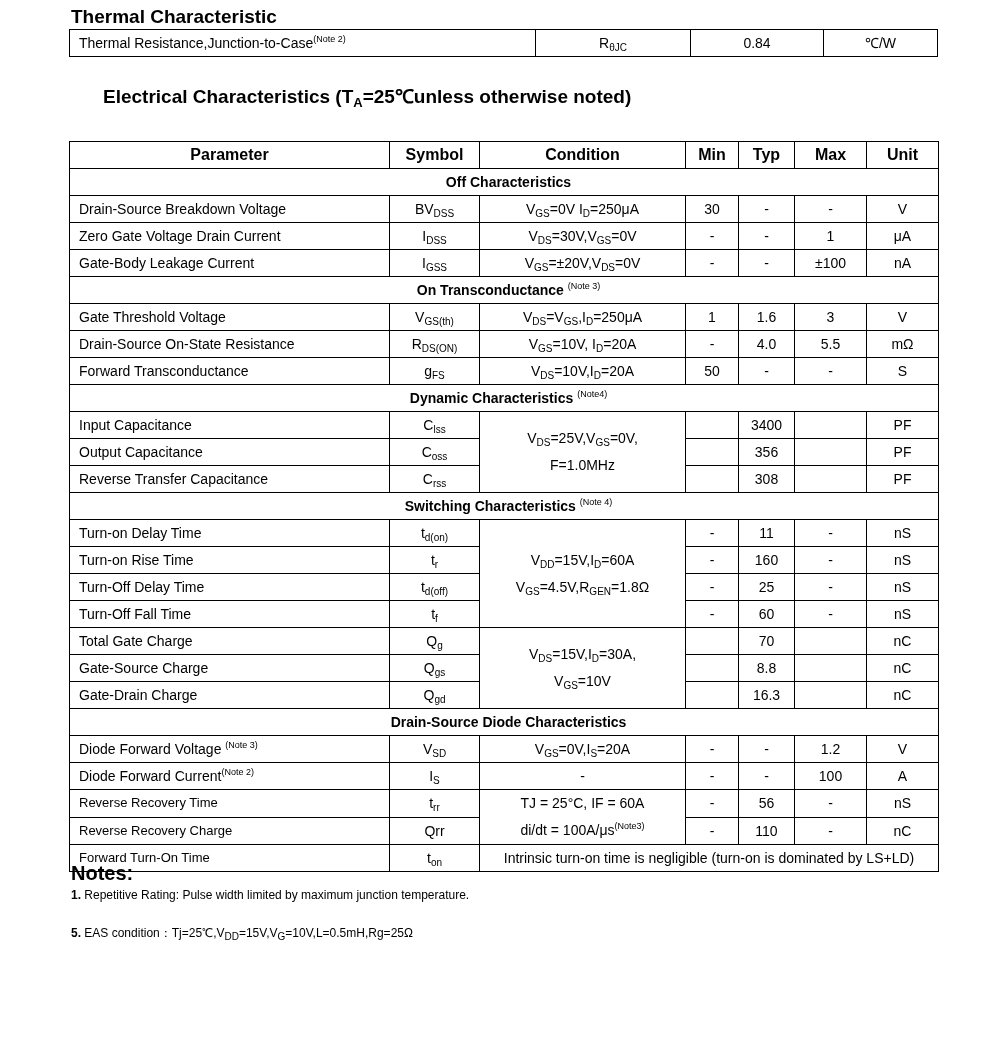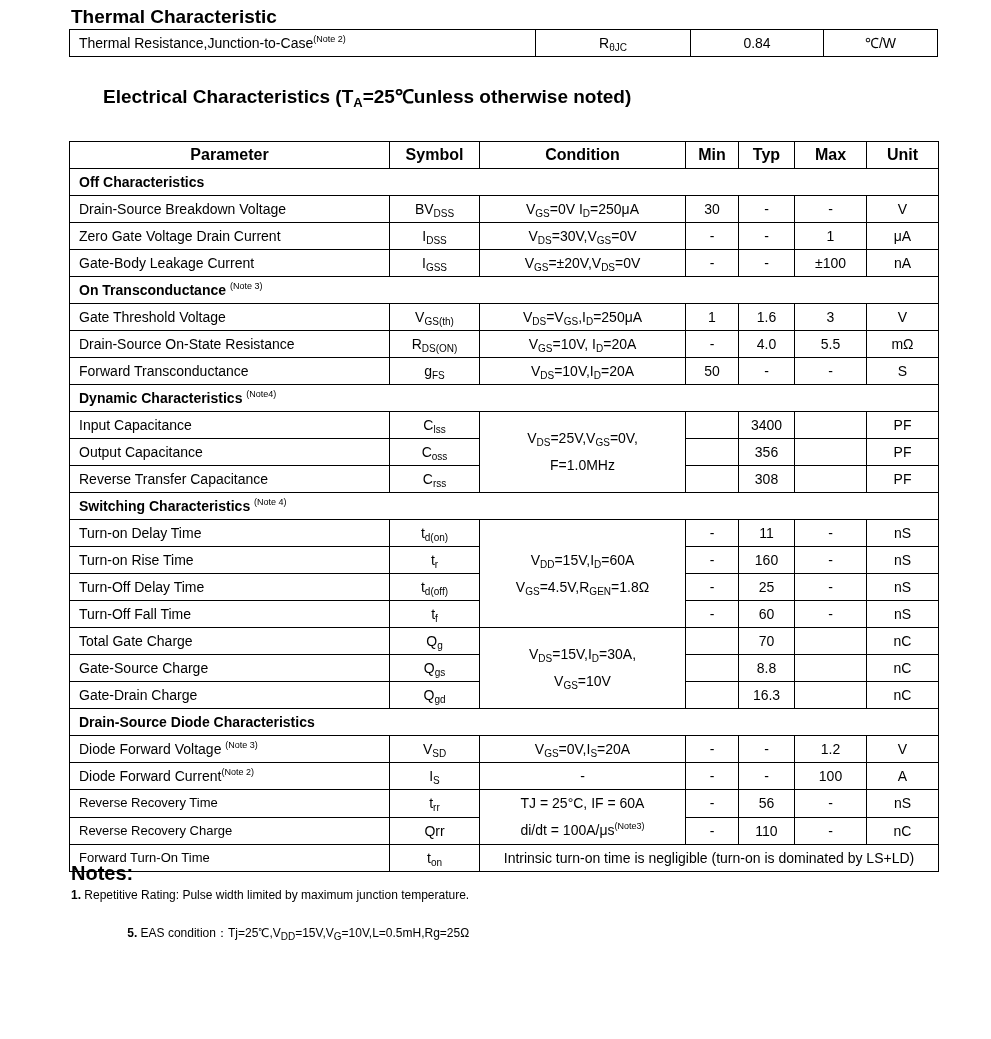--- a/index.html
+++ b/index.html
@@ -3,28 +3,28 @@
 <meta charset="utf-8">
 <style>
   html, body { margin: 0; padding: 0; background: #ffffff; }
   body { width: 991px; height: 1039px; position: relative; font-family: "Liberation Sans", sans-serif; color: #000; overflow: hidden; }
   .h1 { position: absolute; left: 71px; font-weight: bold; font-size: 19px; line-height: 22px; }
   .h1 sub { font-size: 13px; vertical-align: -4px; line-height: 0; }
   table { border-collapse: collapse; position: absolute; left: 69px; table-layout: fixed; border-radius: 13px; }
   td, th { border: 1px solid #000; padding: 0; font-size: 14px; height: 26px; line-height: 16px; text-align: center; vertical-align: middle; font-weight: normal; }
   th { font-weight: bold; font-size: 16px; }
   td.left { text-align: left; padding-left: 9px; }
-  td.sec { text-align: left; padding-left: 9px; font-weight: bold; font-size: 14px; }
+  td.sec { text-align: center; padding-left: 9px; font-weight: bold; font-size: 14px; }
   td.small { font-size: 13px; }
   sup { font-size: 9px; vertical-align: 6px; line-height: 0; font-weight: normal; }
   sub { font-size: 10px; vertical-align: -3px; line-height: 0; }
   .cond2 { line-height: 27px; }
   #thermal td { height: 26px; }
   .notes-title { position: absolute; left: 71px; top: 862px; font-size: 20px; font-weight: bold; }
-  .notes { position: absolute; left: 71px; top: 887px; font-size: 12px; line-height: 16.5px; text-align: right; }
+  .notes { position: absolute; left: 71px; top: 887px; font-size: 12px; line-height: 16.5px; }
   .notes div b { font-weight: bold; }
 </style>
 </head>
 <body>
 
 <div class="h1" style="top:6px;text-align:right;">Thermal Characteristic</div>
 <table id="thermal" style="top:29px; width:869px;">
   <colgroup>
       <col style="width:466px">
       <col style="width:155px">

